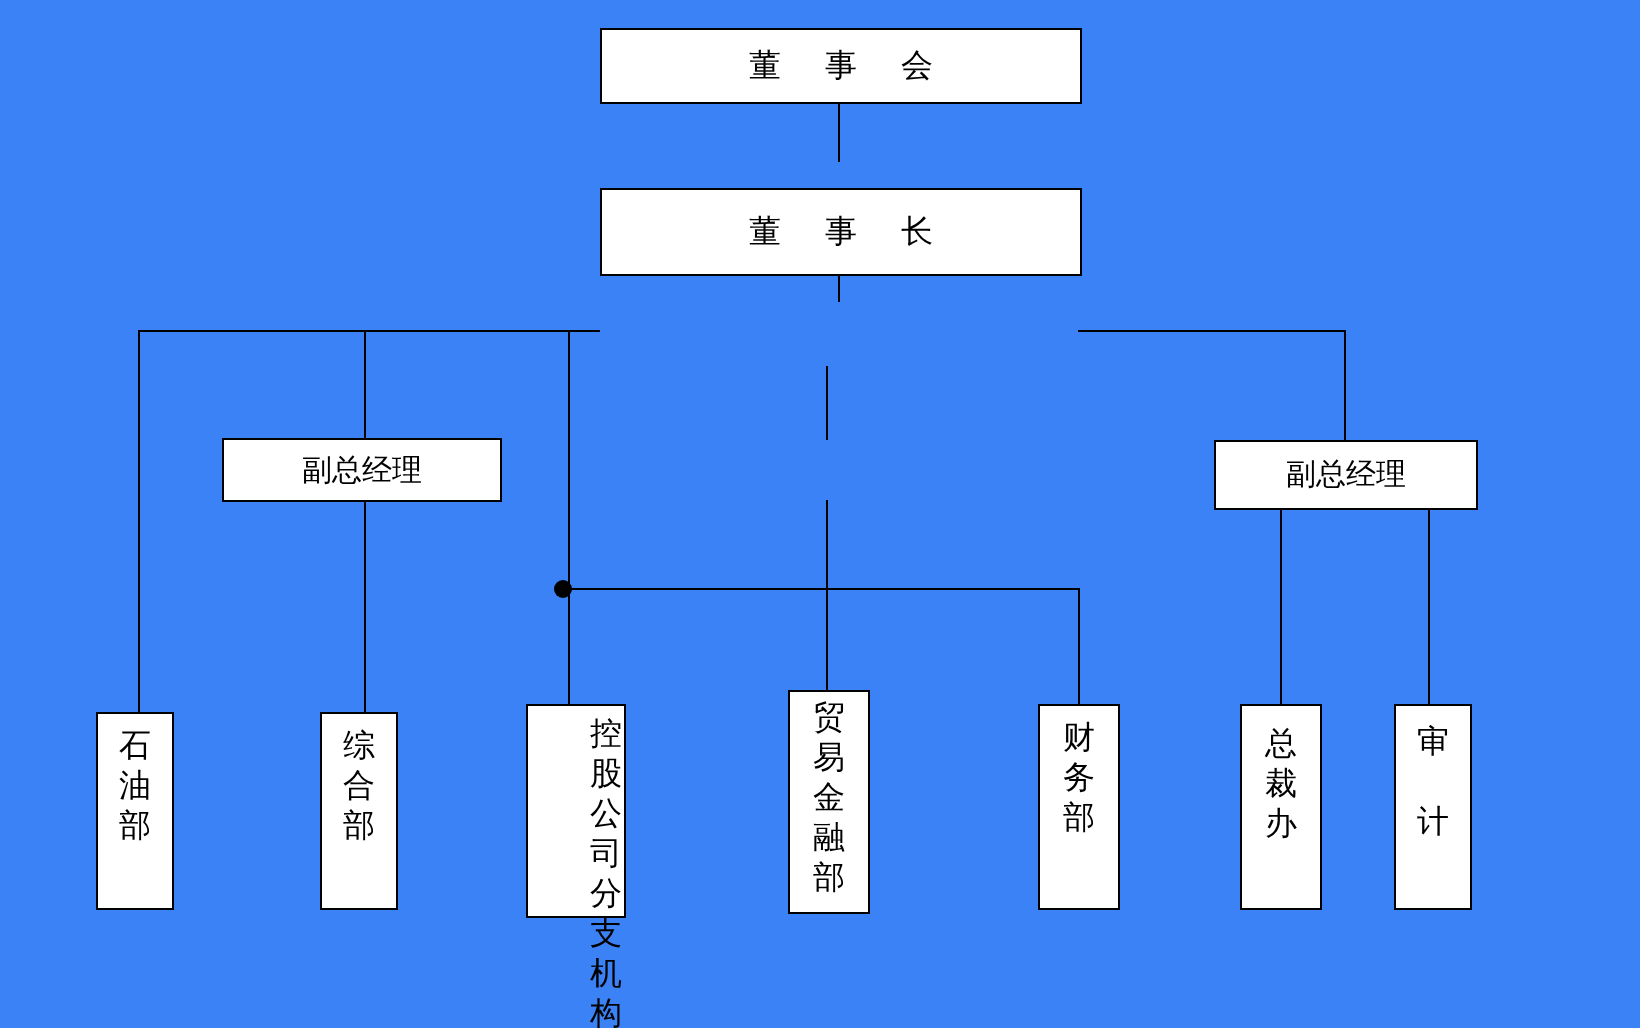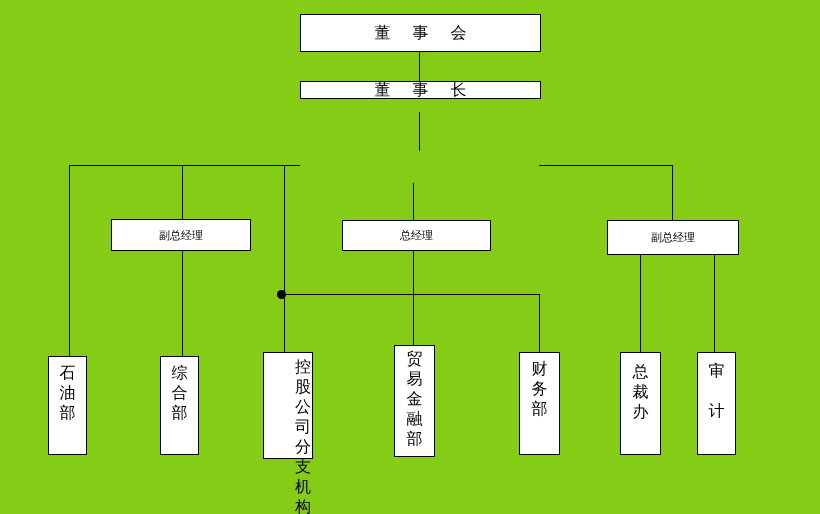--- a/index.html
+++ b/index.html
@@ -1,27 +1,27 @@
 <!DOCTYPE html>
 <html><head>
 <meta charset="utf-8">
 <style>
   html,body { margin:0; padding:0; background:#fff; }
   #canvas {
-    position:relative; width:820px; height:514px; background:#84cc16;
+    position:relative; width:820px; height:514px; background:#3b82f6;
     font-family:"DejaVu Serif","Liberation Serif",serif; color:#000;
     overflow:hidden;
   }
   .hbox {
     position:absolute; box-sizing:border-box; border:1px solid #000; background:#fff;
     display:flex; align-items:center; justify-content:center;
     font-size:16px; line-height:1;
   }
   .spread { letter-spacing:3px; text-indent:3px; }
-  .mid { font-size:11px; }
+  .mid { font-size:15px; }
   .vbox {
     position:absolute; box-sizing:border-box; border:1px solid #000; background:#fff;
     text-align:center; white-space:pre-line; font-size:16px; line-height:20px;
     padding-top:6px;
   }
   .line { position:absolute; background:#000; }
   .vline { width:1px; }
   .hline { height:1px; }
   .dot {
     position:absolute; width:9px; height:9px; border-radius:50%; background:#000;
@@ -44,25 +44,24 @@
   <div class="line vline" style="left:539px; top:294px; height:58px;"></div>
   <div class="line vline" style="left:413px; top:183px; height:37px;"></div>
   <div class="line vline" style="left:413px; top:250px; height:95px;"></div>
   <div class="line vline" style="left:672px; top:165px; height:55px;"></div>
   <div class="line vline" style="left:640px; top:255px; height:97px;"></div>
   <div class="line vline" style="left:714px; top:255px; height:97px;"></div>
   <div class="dot" style="left:277px; top:290px;"></div>
 
   <div class="hbox spread" style="left:300px; top:14px; width:241px; height:38px;">董　事　会</div>
 
-  <div class="hbox spread" style="left:300px; top:81px; width:241px; height:18px;">董　事　长</div>
+  <div class="hbox spread" style="left:300px; top:94px; width:241px; height:44px;">董　事　长</div>
 
 
   <div class="hbox mid" style="left:111px; top:219px; width:140px; height:32px;">副总经理</div>
-  <div class="hbox mid" style="left:342px; top:220px; width:149px; height:31px;">总经理</div>
   <div class="hbox mid" style="left:607px; top:220px; width:132px; height:35px;">副总经理</div>
 
   <div class="vbox" style="left:48px; top:356px; width:39px; height:99px;">石
 油
 部</div>
   <div class="vbox" style="left:160px; top:356px; width:39px; height:99px;">综
 合
 部</div>
   <div class="vbox" style="left:263px; top:352px; width:50px; height:107px; padding-top:4px;padding-left:30px;">控股
 公司

